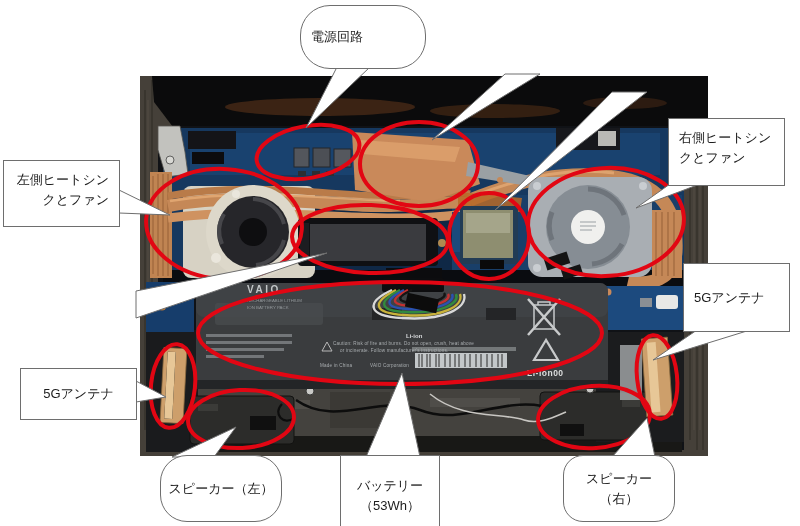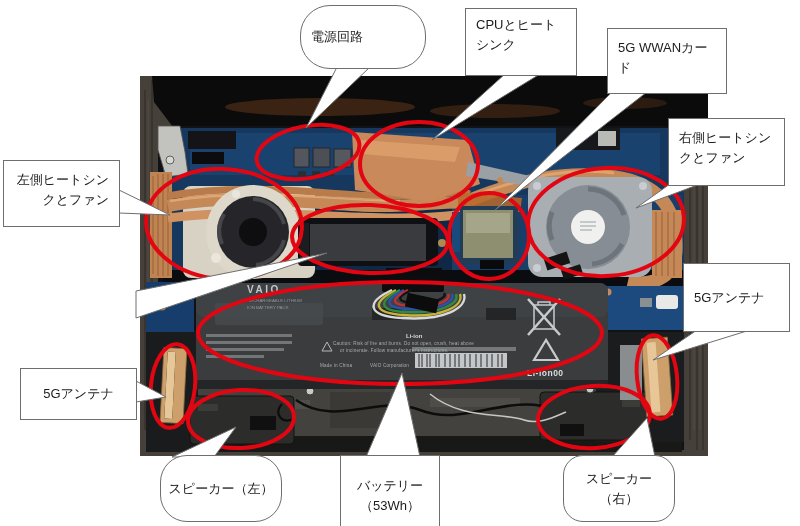--- a/index.html
+++ b/index.html
@@ -278,27 +278,21 @@
     <polygon class="tail" points="172,457 214,457 236,427"></polygon>
     <polygon class="tail" points="366,457 420,457 402,373"></polygon>
     <polygon class="tail" points="612,457 655,457 647,418"></polygon>
   </g>
 </svg>
 
 <div class="lbl v-c t-l" style="left:300px;top:5px;width:126px;height:64px;border-radius:30px;">
   <div class="ln">電源回路</div>
 </div>
 
-<div class="lbl v-t t-l" style="left:465px;top:8px;width:112px;height:68px;">
-  <div class="ln">CPUとヒートシンク</div>
-</div>
-
-<div class="lbl v-t t-l" style="left:607px;top:28px;width:120px;height:66px;padding-top:9px;">
-  <div class="ln">5G WWANカード</div>
-</div>
+
 
 <div class="lbl v-t t-l" style="left:668px;top:118px;width:117px;height:68px;padding-top:9px;">
   <div class="ln">右側ヒートシンクとファン</div>
 </div>
 
 <div class="lbl v-c t-l" style="left:683px;top:263px;width:107px;height:69px;">
   <div class="ln">5Gアンテナ</div>
 </div>
 
 <div class="lbl v-t t-r" style="left:3px;top:160px;width:117px;height:67px;padding-top:9px;">

